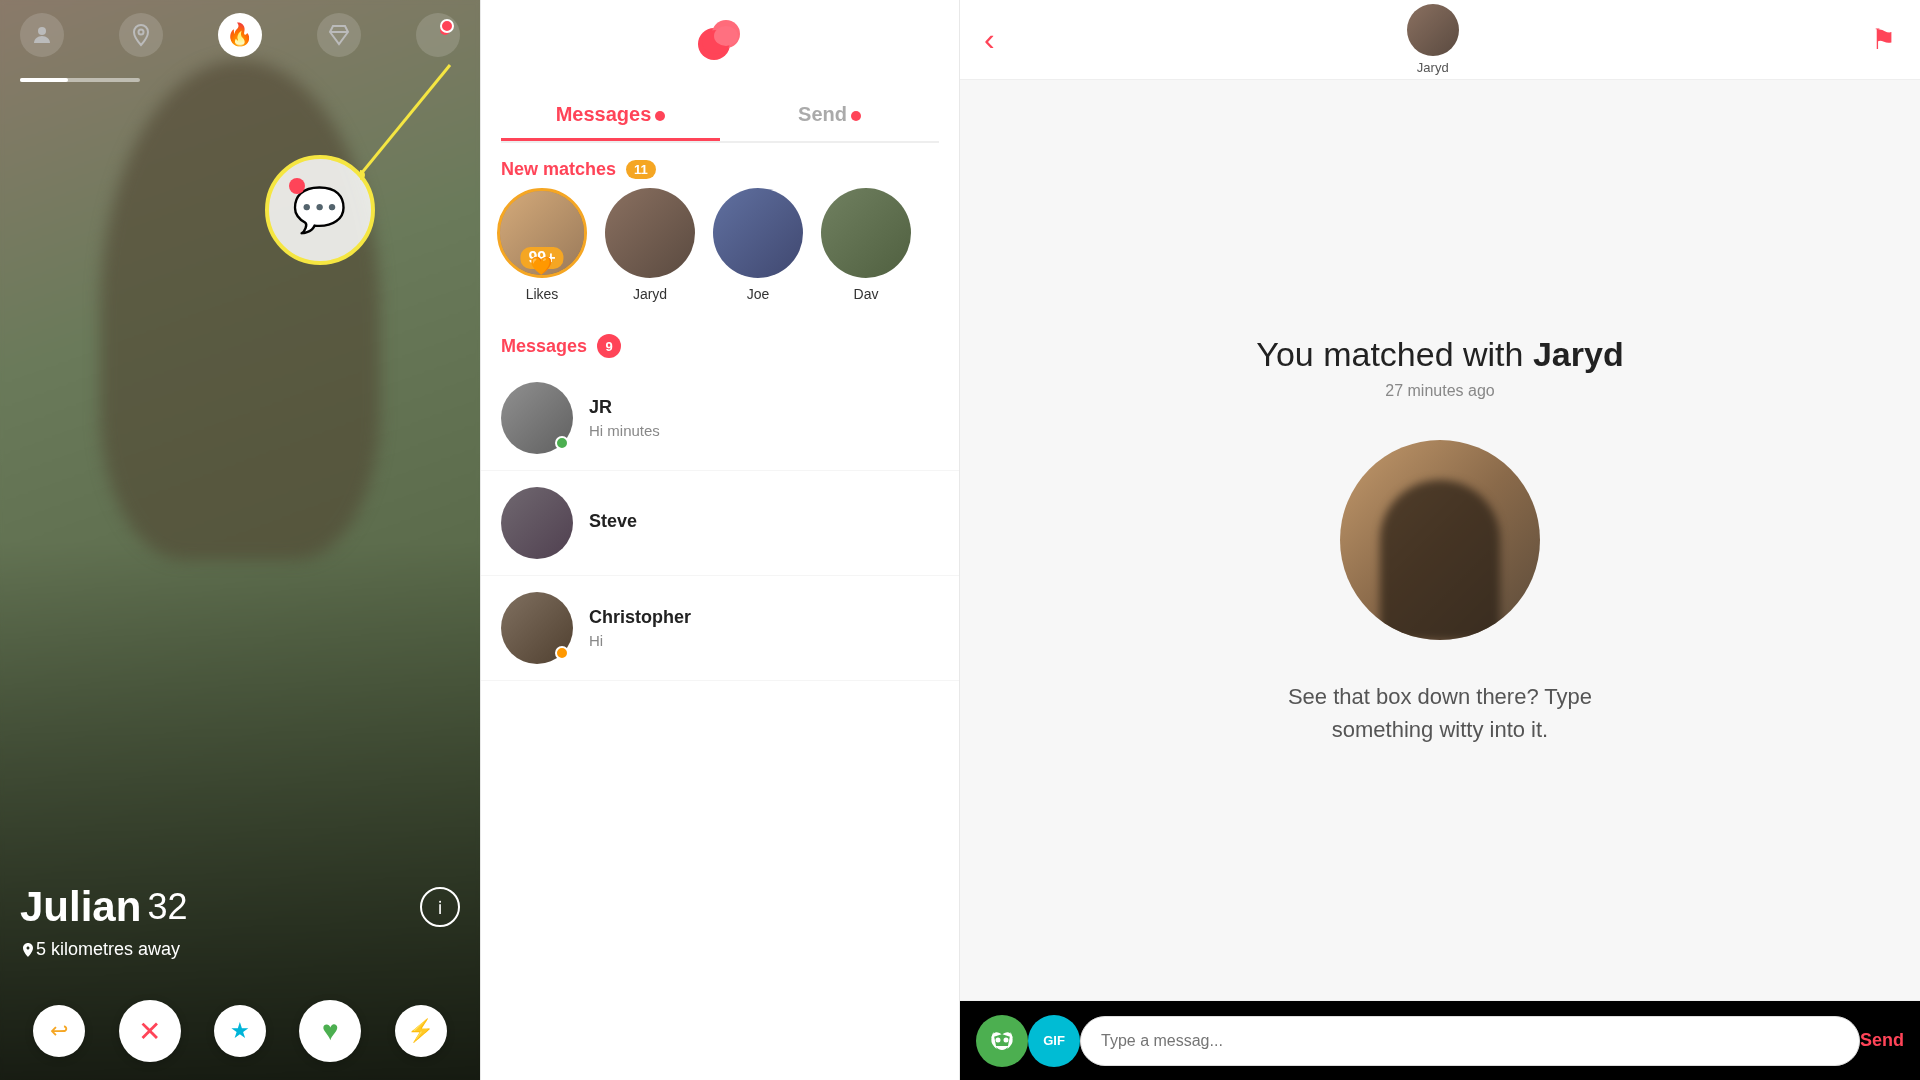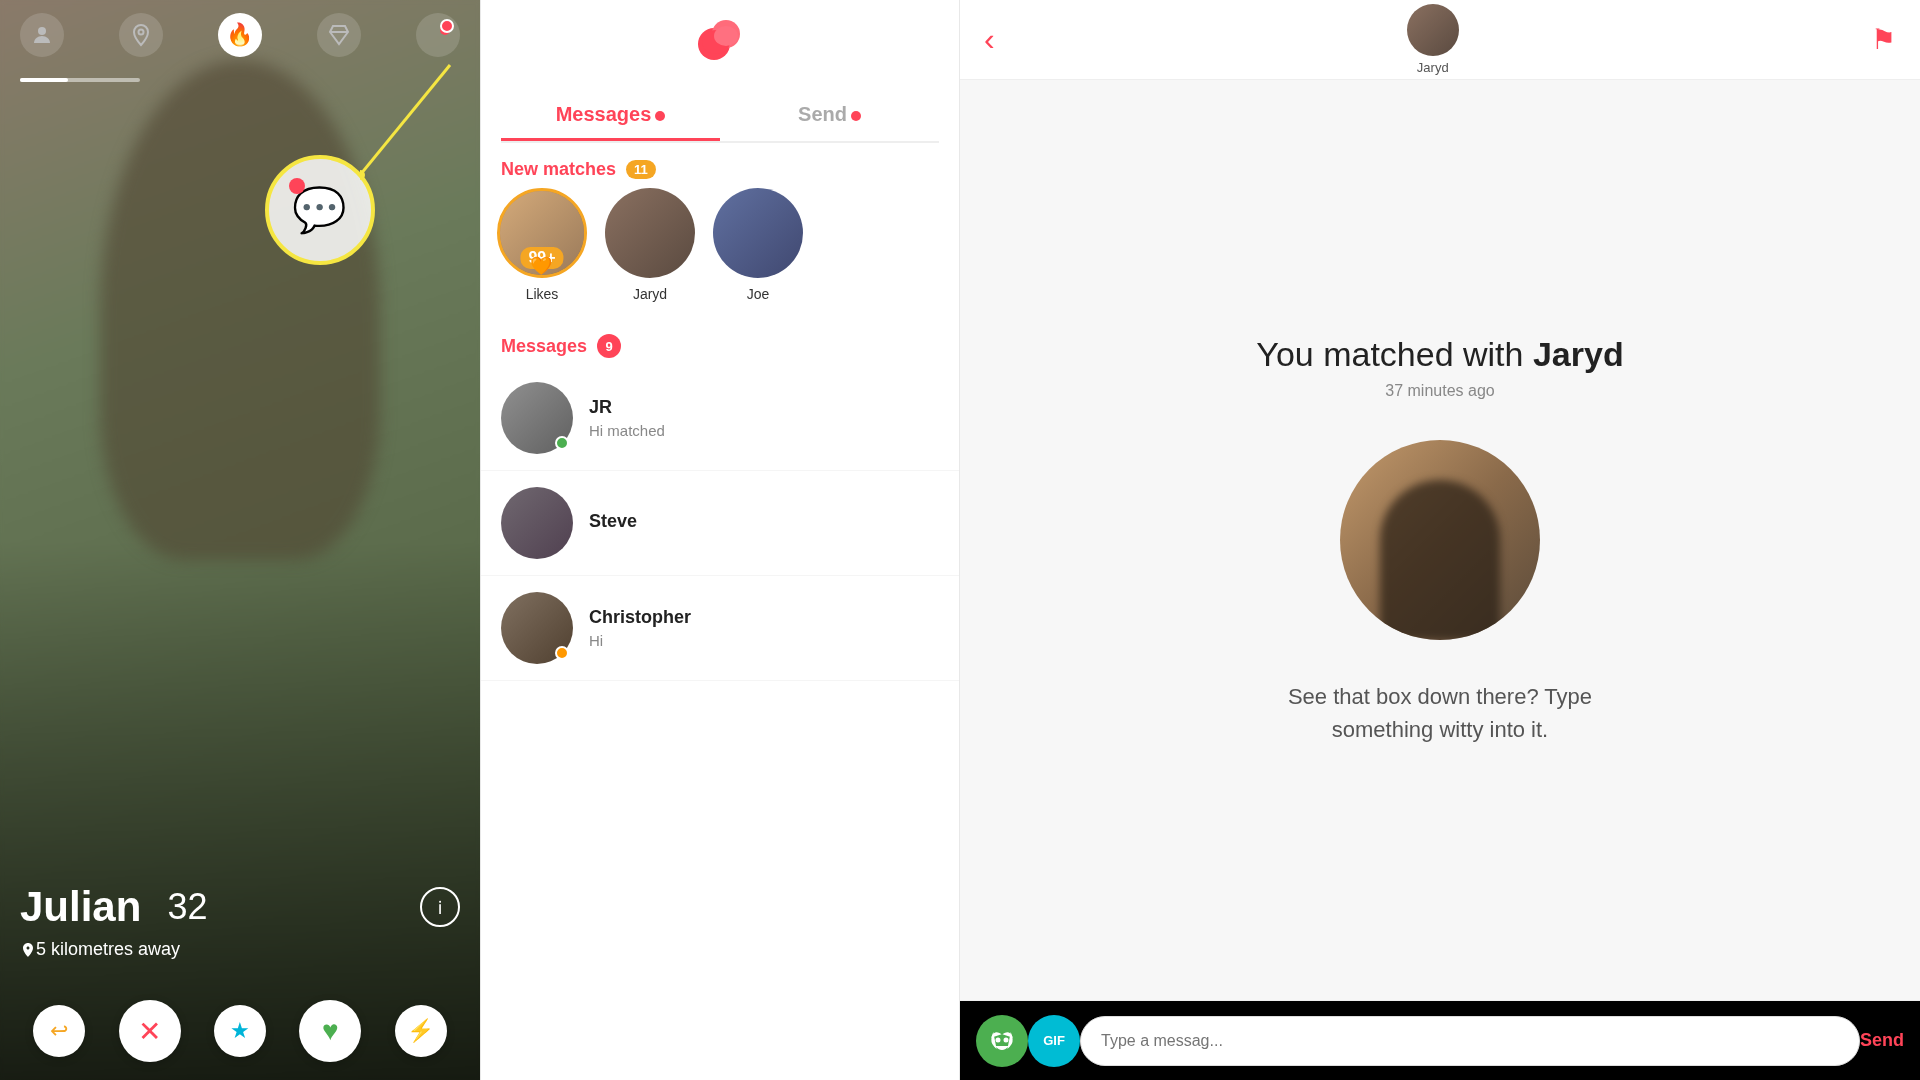--- a/index.html
+++ b/index.html
@@ -124,21 +124,21 @@
     }
 
     .card-info {
       position: absolute;
       bottom: 100px; left: 0; right: 0;
       padding: 0 20px 20px;
       z-index: 10;
       color: white;
     }
     .card-name-row {
-      display: flex; align-items: center; gap: 26px;
+      display: flex; align-items: center; gap: 6px;
       margin-bottom: 8px;
     }
     .card-name {
       font-size: 42px;
       font-weight: 700;
     }
     .card-age {
       font-size: 36px;
       font-weight: 400;
     }
@@ -618,36 +618,40 @@
     <div class="match-avatar">
       <div class="match-avatar-img avatar-jaryd"></div>
       <span class="match-name">Jaryd</span>
     </div>
 
     <div class="match-avatar">
       <div class="match-avatar-img avatar-joe"></div>
       <span class="match-name">Joe</span>
     </div>
 
+    <div class="match-avatar">
+      <div class="match-avatar-img avatar-dav"></div>
+      <span class="match-name">Dav</span>
+    </div>
   </div>
 
   <div class="section-label">
     <span>Messages</span>
     <span class="section-badge-red">9</span>
   </div>
 
   <div class="message-list">
 
     <div class="message-item">
       <div class="msg-avatar avatar-jr">
         <div class="msg-online-dot green"></div>
       </div>
       <div class="msg-text-col">
         <div class="msg-sender">JR</div>
-        <div class="msg-preview">Hi matched</div>
+        <div class="msg-preview">Hi minutes</div>
       </div>
     </div>
 
     <div class="message-item">
       <div class="msg-avatar avatar-steve"></div>
       <div class="msg-text-col">
         <div class="msg-sender">Steve</div>
         <div class="msg-preview"></div>
       </div>
     </div>
@@ -671,21 +675,21 @@
       <div class="detail-avatar"></div>
       <span class="detail-name-label">Jaryd</span>
     </div>
     <div class="flag-btn">⚑</div>
   </div>
 
   <div class="detail-content">
     <div class="match-title">
       <span>You matched with </span><strong>Jaryd</strong>
     </div>
-    <div class="match-time">37 minutes ago</div>
+    <div class="match-time">27 minutes ago</div>
     <div class="match-profile-photo">
       <div class="match-profile-silhouette"></div>
     </div>
     <div class="match-hint">See that box down there? Type something witty into it.</div>
   </div>
 
   <div class="detail-input-bar">
     <div class="emoji-btn">
       <svg width="26" height="26" viewBox="0 0 26 26" fill="none" stroke="white" stroke-width="2">
         <path d="M4 8 Q6 4 10 6 L4 8z" fill="white"></path>

